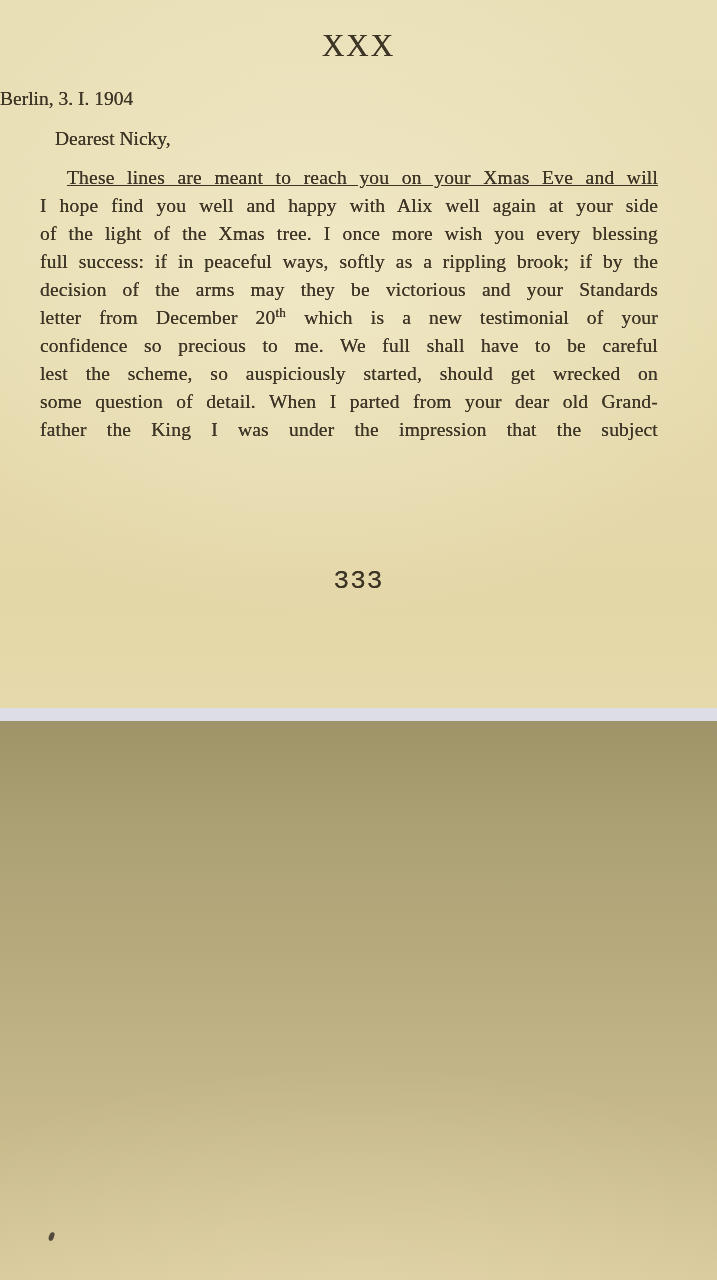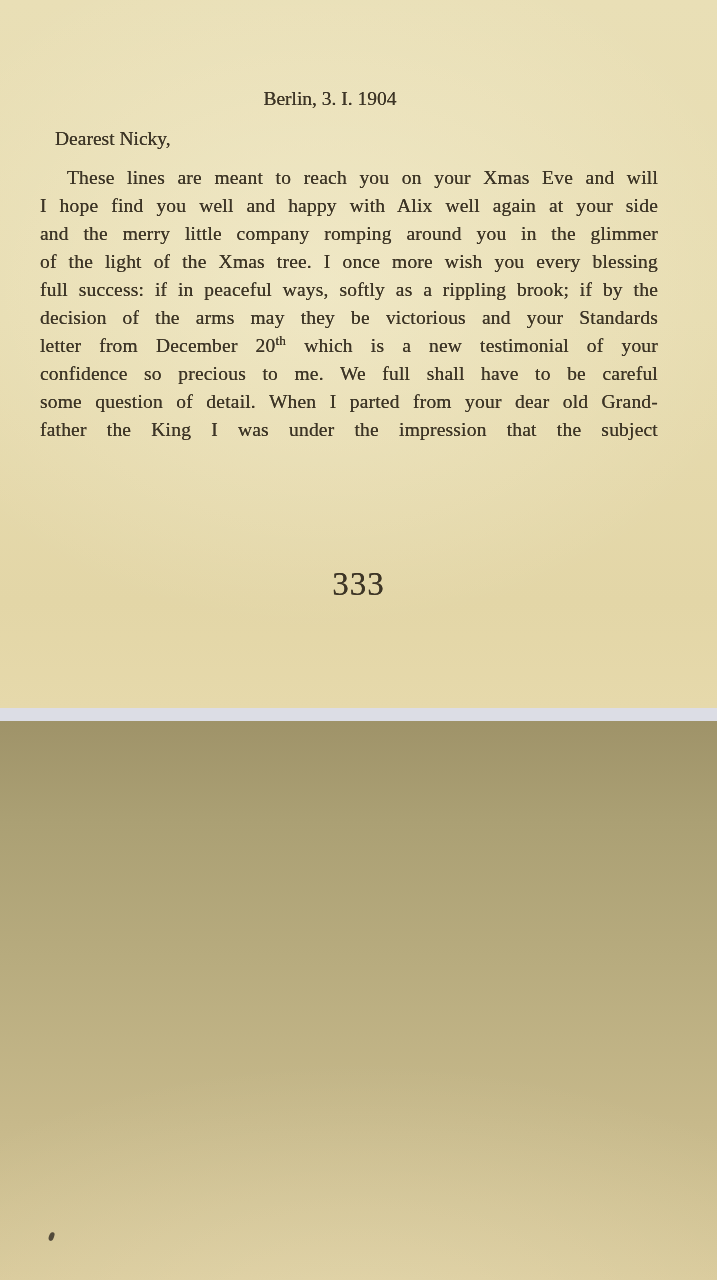--- a/index.html
+++ b/index.html
@@ -27,66 +27,68 @@
     color: #48402d;
   }
   .chapter {
     position: absolute; top: 28px; left: 0; width: 100%;
     margin: 0; text-align: center;
     font-size: 31px; font-weight: normal; letter-spacing: 2px;
     text-shadow: 0 0 0.4px currentColor;
   }
   .dateline {
     position: absolute; top: 88px; left: 0; right: 57px;
-    text-align: center; font-size: 19.5px;
+    text-align: left; font-size: 19.5px;
     text-shadow: 0 0 0.3px currentColor;
   }
   .salutation {
     position: absolute; top: 128px; left: 55px;
     font-size: 19.5px; text-shadow: 0 0 0.3px currentColor;
   }
   .body1 { position: absolute; top: 164px; left: 40px; width: 618px; }
   .tline {
     height: 28px; line-height: 28px;
     font-size: 19.5px; letter-spacing: 0.2px;
     text-align: justify; text-align-last: justify;
     white-space: nowrap; overflow: visible;
     text-shadow: 0 0 0.35px currentColor;
   }
-  .tline.indent { padding-left: 27px; }
+  .tline.indent { padding-left: 27px; text-decoration: underline; }
   sup { font-size: 68%; vertical-align: super; line-height: 0; }
   .pagenum {
     position: absolute; top: 566px; left: 0; width: 100%;
-    text-align: center; font-size: 33px; letter-spacing: 1px;
+    text-align: center; font-size: 26px; letter-spacing: 1px;
     text-shadow: 0 0 0.4px currentColor;
+    font-family: Liberation Mono, monospace;
   }
   .margin-speck {
     position: absolute; left: 49px; top: 511px;
     width: 5px; height: 9px;
     background: #3b3429; border-radius: 60% 40% 50% 50%;
     transform: rotate(18deg); opacity: 0.85;
   }
 </style>
 </head>
 <body>
 
 <div class="canvas">
 
   <section class="page page1">
+    <h1 class="chapter">XXX</h1>
     <div class="dateline">Berlin, 3. I. 1904</div>
     <div class="salutation">Dearest Nicky,</div>
     <div class="body1">
         <div class="tline indent">These lines are meant to reach you on your Xmas Eve and will</div>
         <div class="tline">I hope find you well and happy with Alix well again at your side</div>
-        <div class="tline">and the merry little company romping around you in the glimmer</div>
         <div class="tline">of the light of the Xmas tree.  I once more wish you every blessing</div>
         <div class="tline">full success: if in peaceful ways, softly as a rippling brook; if by the</div>
         <div class="tline">decision of the arms may they be victorious and your Standards</div>
         <div class="tline">letter from December 20<sup>th</sup> which is a new testimonial of your</div>
         <div class="tline">confidence so precious to me.  We full shall have to be careful</div>
+        <div class="tline">lest the scheme, so auspiciously started, should get wrecked on</div>
         <div class="tline">some question of detail. When I parted from your dear old Grand-</div>
         <div class="tline">father the King I  was  under  the  impression  that  the  subject</div>
       </div>
     <div class="pagenum">333</div>
   </section>
 
   <div class="divider"></div>
 
   <section class="page page2">
 

